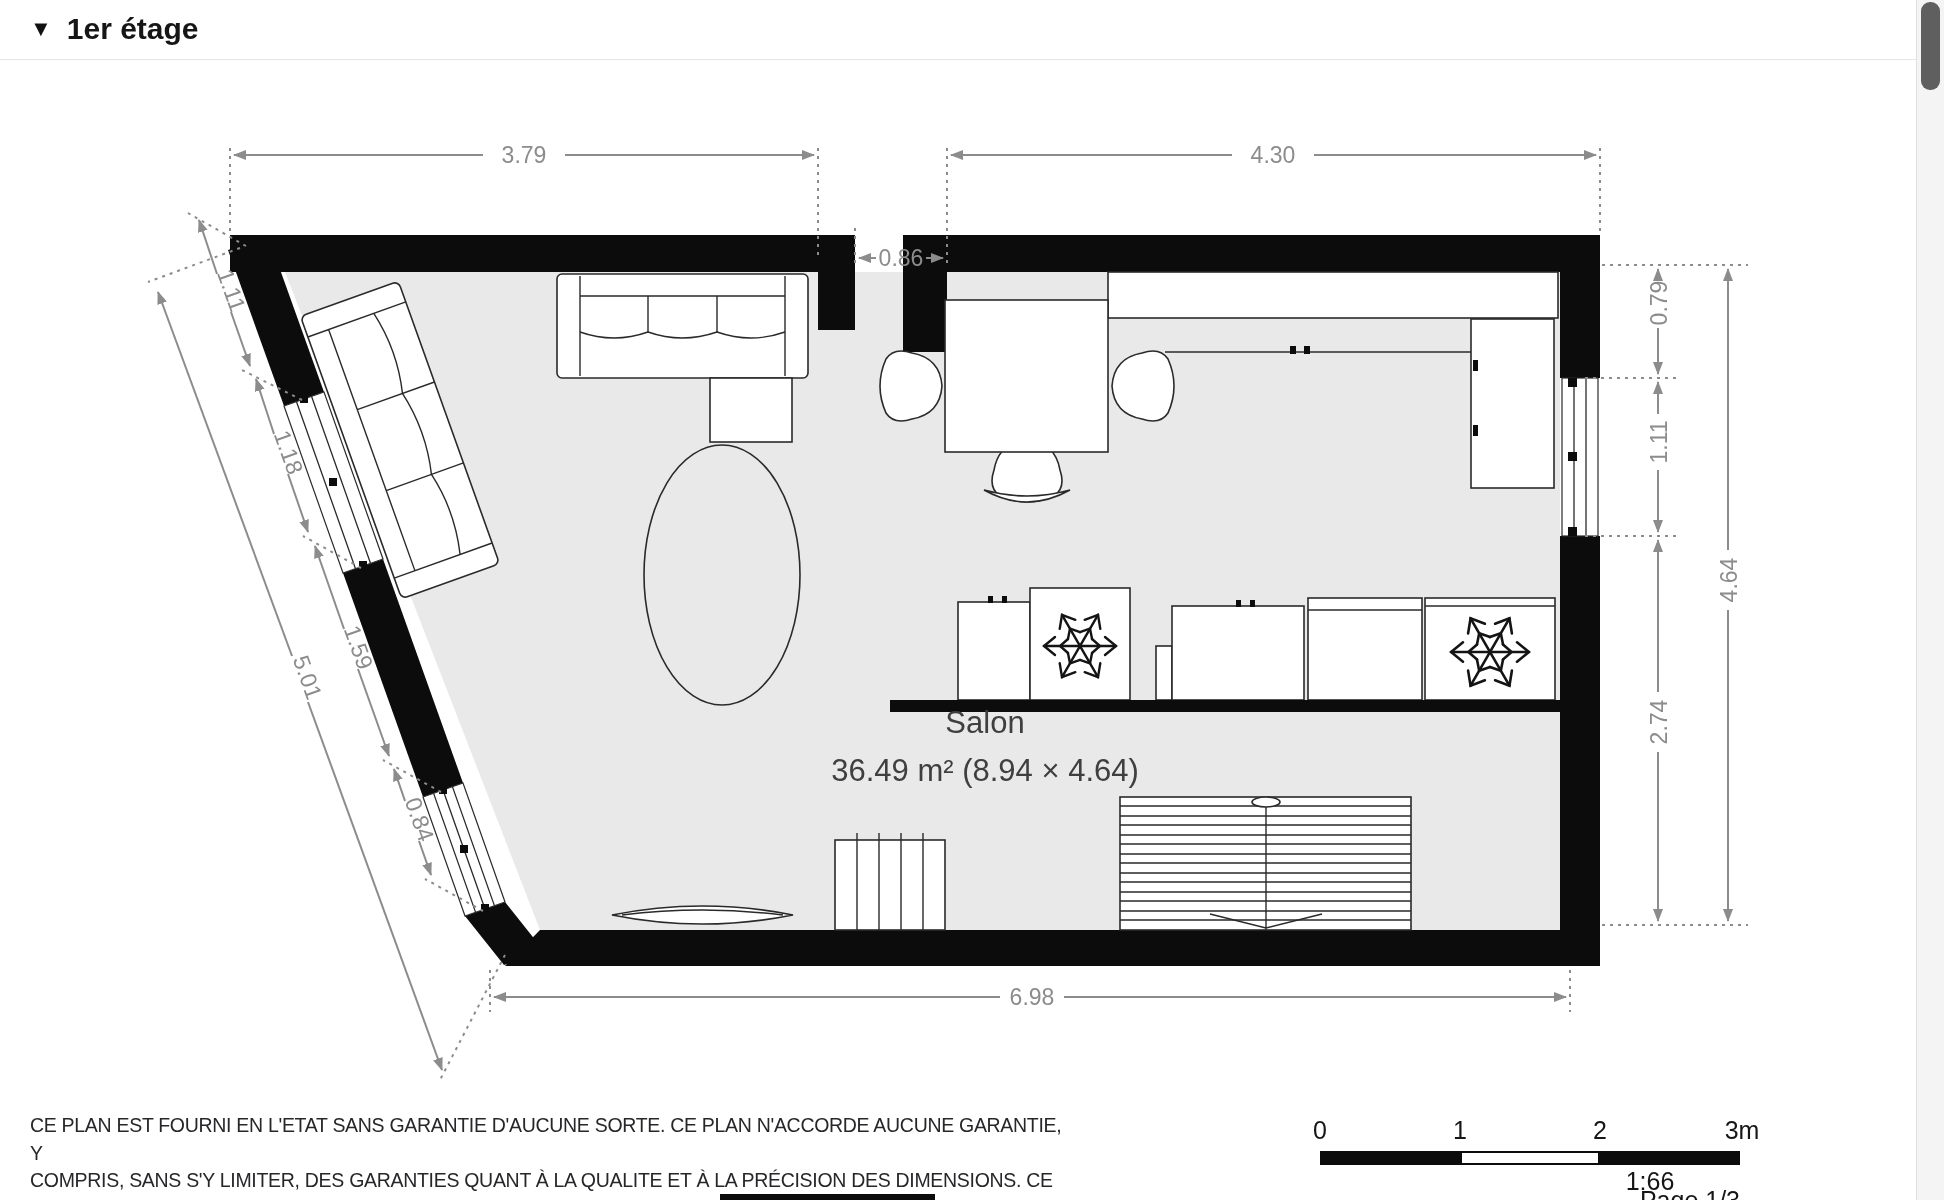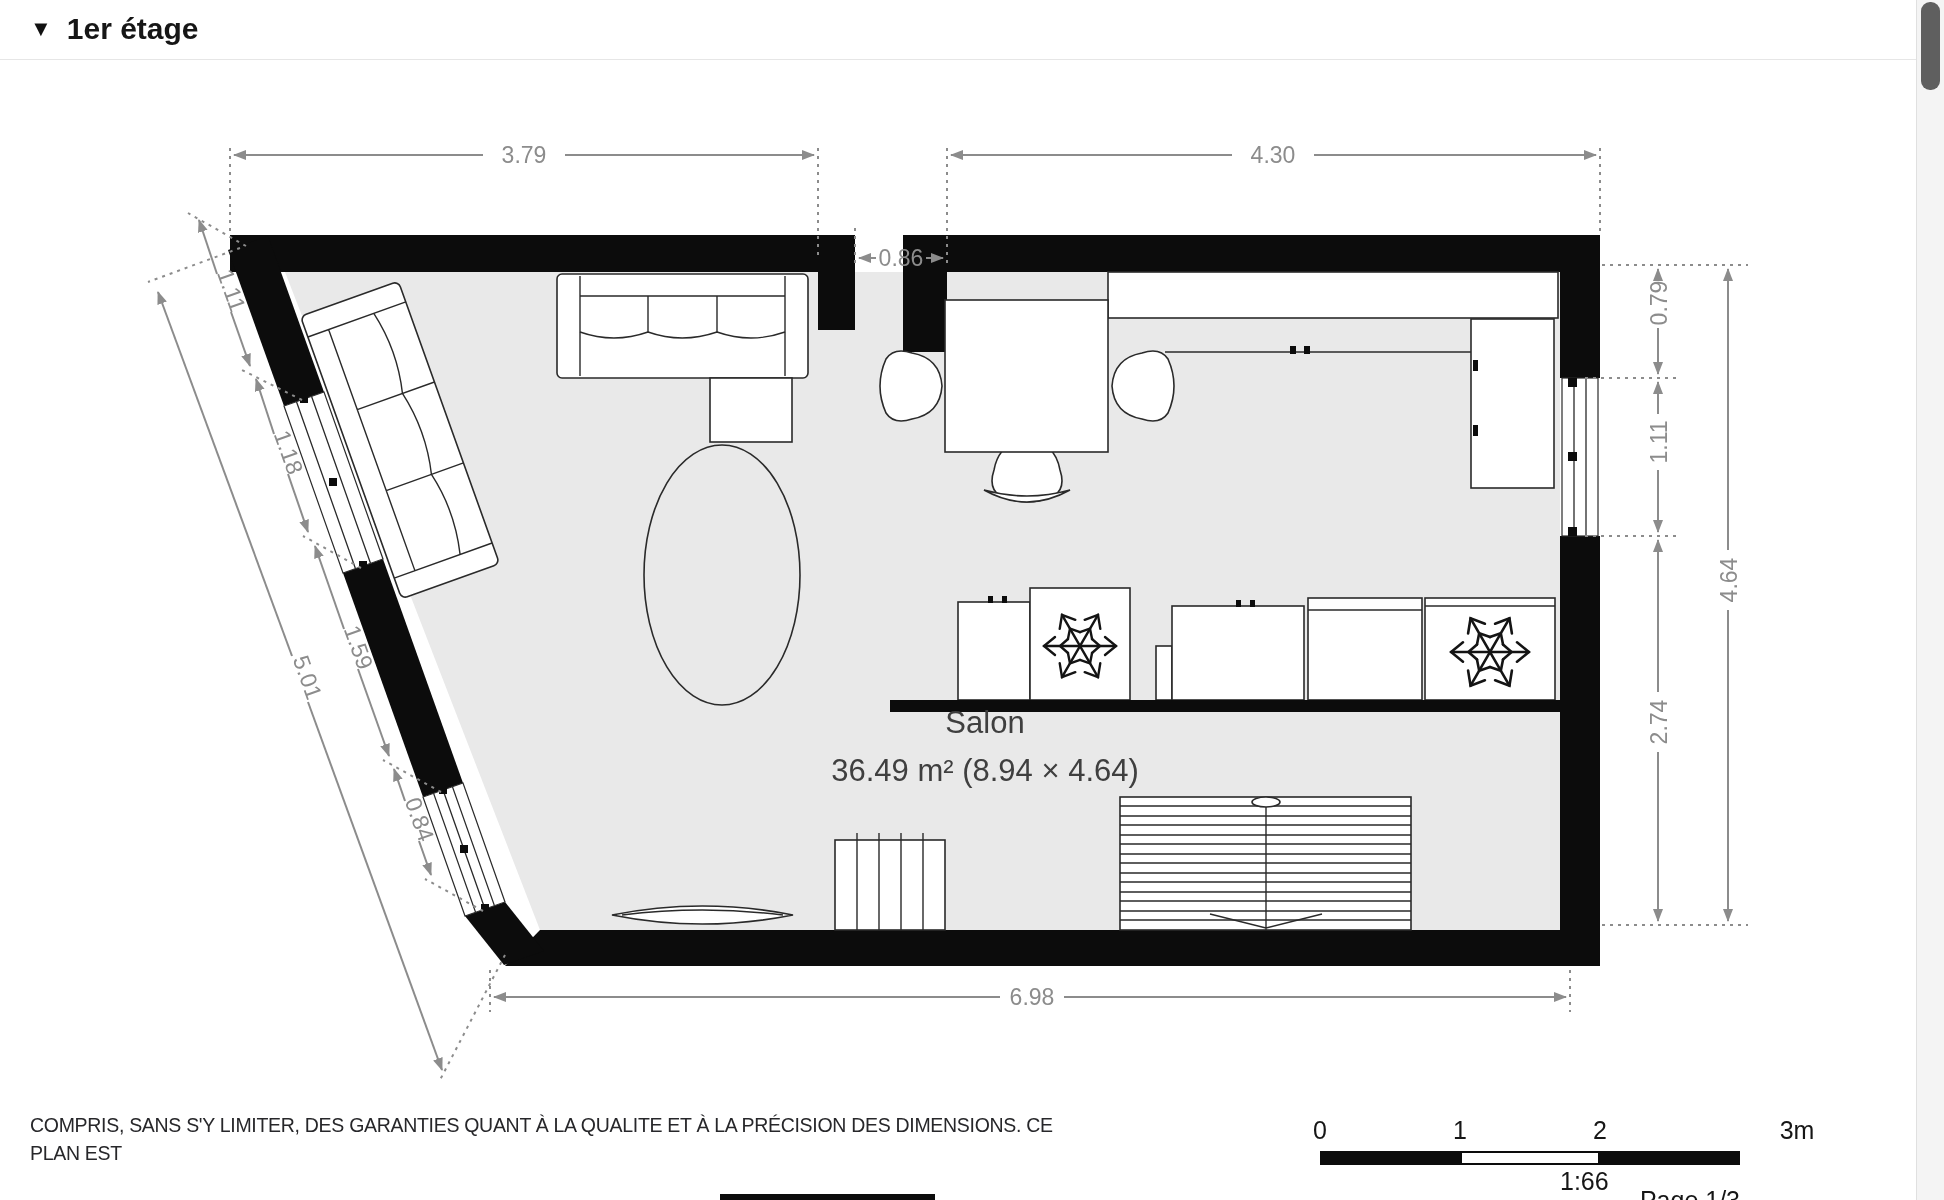--- a/index.html
+++ b/index.html
@@ -23,21 +23,21 @@
   .furnline{fill:none;stroke:#2a2a2a;stroke-width:1.4;}
   .wall{fill:#0c0c0c;stroke:none;}
   .winline{fill:none;stroke:#2a2a2a;stroke-width:1.3;}
   .snowflake{fill:none;stroke:#141414;stroke-width:2.4;stroke-linecap:round;}
   
   #disclaimer{position:absolute;left:30px;top:1112px;width:1040px;font-size:19.5px;line-height:27.5px;
     color:#27272a;letter-spacing:-0.3px;}
   .tick{position:absolute;top:1116px;width:60px;text-align:center;font-size:25px;color:#161616;}
   #bar{position:absolute;left:1320px;top:1151px;width:420px;height:14px;}
   #bar .seg{position:absolute;top:0;height:14px;box-sizing:border-box;}
-  #ratio{position:absolute;left:1560px;top:1167px;width:180px;text-align:left;font-size:25px;color:#161616;}
+  #ratio{position:absolute;left:1560px;top:1167px;width:180px;text-align:center;font-size:25px;color:#161616;}
   #pagenum{position:absolute;left:1480px;top:1186px;width:260px;text-align:right;font-size:25px;color:#161616;}
   #next-wall{position:absolute;left:720px;top:1194px;width:215px;height:6px;background:#0c0c0c;}
   
   #sb-track{position:absolute;left:1916px;top:0;width:28px;height:1200px;background:#f4f4f4;border-left:1px solid #e0e0e0;box-sizing:border-box;}
   #sb-thumb{position:absolute;left:4px;top:2px;width:19px;height:88px;background:#5f5f5f;border-radius:9px;}
 </style>
 </head>
 <body>
 
 <div id="header">
@@ -227,28 +227,29 @@
     <text class="dim" x="300" y="680" transform="rotate(70.3 300 680)">5.01</text>
   </g>
 
   <g text-anchor="middle">
     <text class="roomname" x="985" y="733">Salon</text>
     <text class="roomname" x="985" y="781">36.49 m² (8.94 × 4.64)</text>
   </g>
 </svg>
 
 <div id="disclaimer">
+  <div>CE PLAN EST FOURNI EN L'ETAT SANS GARANTIE D'AUCUNE SORTE. CE PLAN N'ACCORDE AUCUNE GARANTIE, Y</div>
   <div>COMPRIS, SANS S'Y LIMITER, DES GARANTIES QUANT À LA QUALITE ET À LA PRÉCISION DES DIMENSIONS. CE PLAN EST</div>
 
 </div>
 
 <div class="tick" style="left:1290px;">0</div>
 <div class="tick" style="left:1430px;">1</div>
 <div class="tick" style="left:1570px;">2</div>
-<div class="tick" style="left:1767px;text-align:center;">3m</div>
+<div class="tick" style="left:1712px;text-align:center;">3m</div>
 <div id="bar">
   <div class="seg" style="left:0;width:140px;background:#0c0c0c;"></div>
   <div class="seg" style="left:140px;width:140px;background:#fff;border:2px solid #0c0c0c;"></div>
   <div class="seg" style="left:280px;width:140px;background:#0c0c0c;"></div>
 </div>
 <div id="ratio">1:66</div>
 <div id="pagenum">Page 1/3</div>
 <div id="next-wall"></div>
 
 <div id="sb-track">

